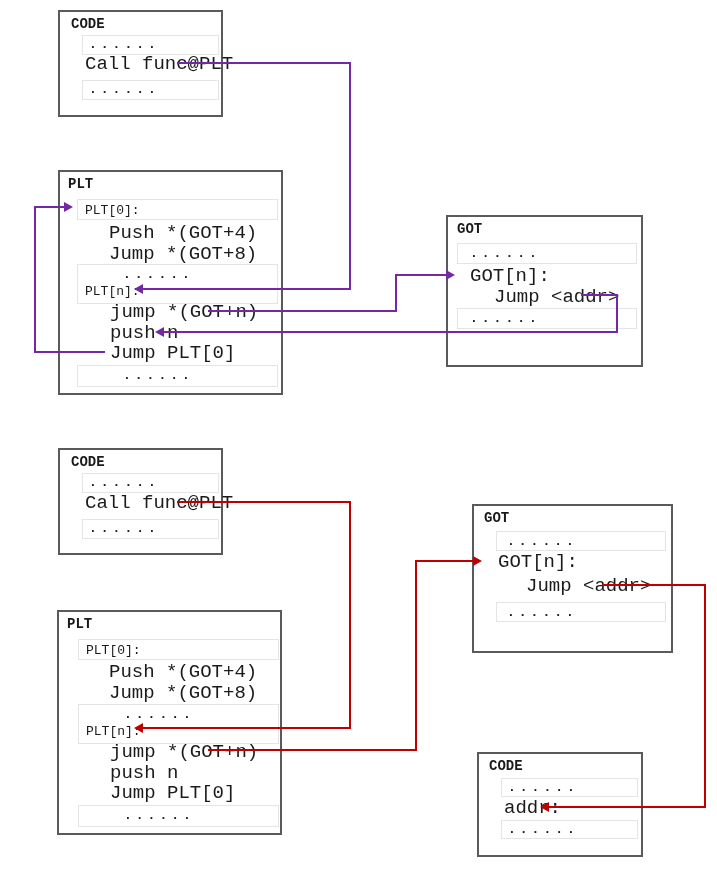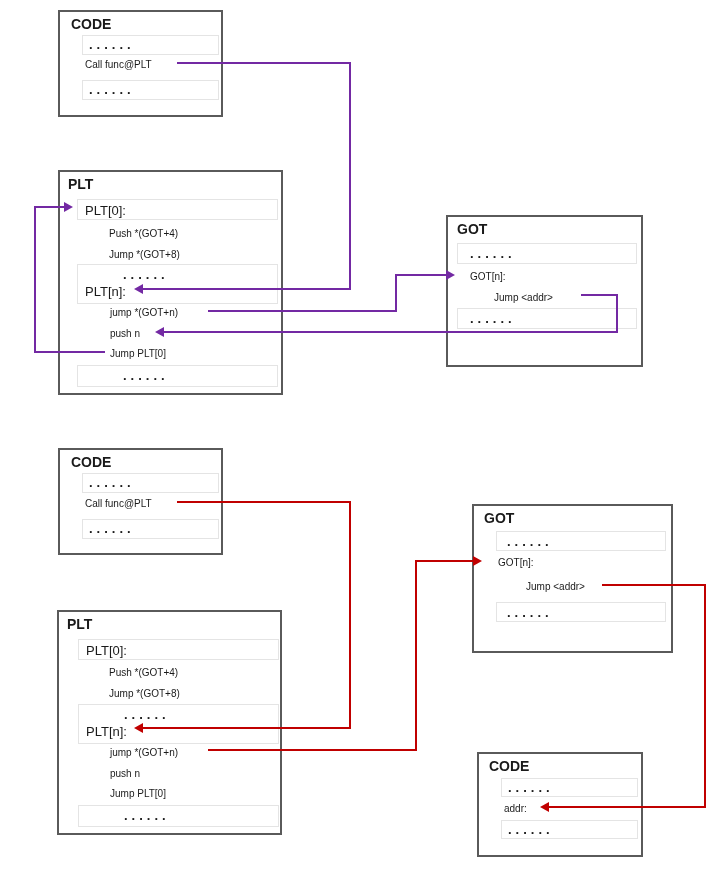--- a/index.html
+++ b/index.html
@@ -5,26 +5,26 @@
   :root{
     --purple:#7329a3;
     --red:#c00000;
     --box-border:#5a5a5a;
     --row-border:#e4e4e4;
     --text:#1a1a1a;
   }
   html,body{margin:0;padding:0;background:#fff;}
   #canvas{
     position:relative;width:717px;height:885px;background:#fff;overflow:hidden;
-    font-family:Liberation Sans, sans-serif;color:var(--text);
+    font-family:Liberation Mono, monospace;color:var(--text);
   }
   .box{position:absolute;border:2px solid var(--box-border);background:#fff;box-sizing:border-box;}
   .title{position:absolute;font-weight:bold;font-size:14px;white-space:nowrap;}
   .row{position:absolute;border:1px solid var(--row-border);box-sizing:border-box;background:#fff;}
-  .txt{position:absolute;font-size:10px;white-space:nowrap;line-height:15px;}
+  .txt{position:absolute;font-size:19px;white-space:nowrap;line-height:15px;}
   .dots{font-weight:bold;letter-spacing:4px;font-size:13px;white-space:nowrap;}
   .rowtxt{position:absolute;font-size:13px;white-space:nowrap;line-height:15px;}
   .lh,.lv{position:absolute;background:currentColor;}
   .lh{height:2px;} .lv{width:2px;}
   .arr{position:absolute;width:0;height:0;border-top:5px solid transparent;border-bottom:5px solid transparent;}
   .arr.l{border-right:9px solid currentColor;}
   .arr.r{border-left:9px solid currentColor;}
   .purple{color:var(--purple);}
   .red{color:var(--red);}
 </style>

